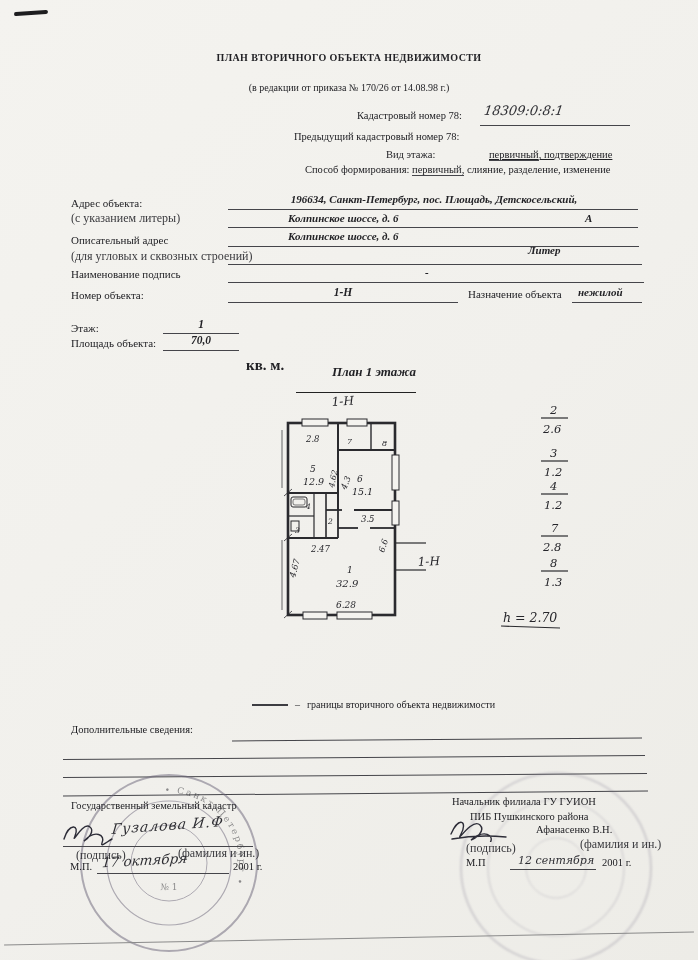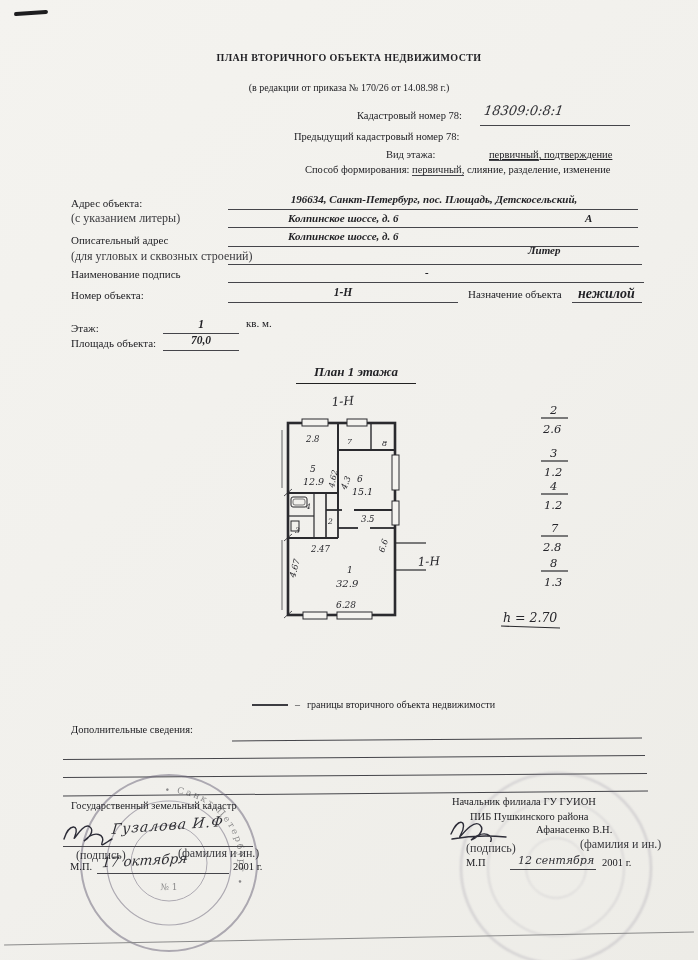--- a/index.html
+++ b/index.html
@@ -63,32 +63,32 @@
   <div class="u" style="left:228px;top:264px;width:414px;"></div>
 
   <div class="t" style="left:71px;top:268px;font-size:11px;">Наименование подпись</div>
   <div class="t bi" style="left:425px;top:266px;font-size:11px;">-</div>
   <div class="u" style="left:228px;top:282px;width:416px;"></div>
 
   <div class="t" style="left:71px;top:289px;font-size:11px;text-align:right;">Номер объекта:</div>
   <div class="t bi" style="left:228px;top:286px;width:230px;text-align:center;font-size:11.5px;">1-Н</div>
   <div class="u" style="left:228px;top:302px;width:230px;"></div>
   <div class="t" style="left:468px;top:288px;font-size:11px;text-align:right;">Назначение объекта</div>
-  <div class="t bi" style="left:578px;top:286px;font-size:14px;">нежилой</div>
+  <div class="t bi" style="left:578px;top:286px;font-size:11px;">нежилой</div>
   <div class="u" style="left:572px;top:302px;width:70px;"></div>
 
   <div class="t" style="left:71px;top:322px;font-size:11px;">Этаж:</div>
   <div class="t bi" style="left:165px;top:318px;width:72px;text-align:center;font-size:11.5px;">1</div>
   <div class="u" style="left:163px;top:333px;width:76px;"></div>
   <div class="t" style="left:71px;top:337px;font-size:11px;">Площадь объекта:</div>
   <div class="t bi" style="left:165px;top:334px;width:72px;text-align:center;font-size:11.5px;">70,0</div>
   <div class="u" style="left:163px;top:350px;width:76px;"></div>
-  <div class="t" style="left:246px;top:317px;font-size:11px;">кв. м.</div>
-
-  <div class="t bi" style="left:296px;top:365px;width:120px;text-align:center;font-size:13px;border-bottom:1.5px solid #222;padding-bottom:3px;">План 1 этажа</div>
+  <div class="t" style="left:246px;top:357px;font-size:15px;font-weight:bold;">кв. м.</div>
+
+  <div class="t bi" style="left:296px;top:365px;width:120px;text-align:right;font-size:13px;border-bottom:1.5px solid #222;padding-bottom:12px;">План 1 этажа</div>
 
   <svg style="position:absolute;left:258px;top:388px;" width="335" height="296" viewBox="0 0 335 296">
     <g stroke="#2a2a2e" fill="none">
 
       <rect x="30" y="35" width="107" height="192" stroke-width="2.6"></rect>
 
       <line x1="80" y1="35" x2="80" y2="122" stroke-width="2"></line>
       <line x1="80" y1="62" x2="137" y2="62" stroke-width="2"></line>
       <line x1="113" y1="35" x2="113" y2="62" stroke-width="1.4"></line>
       <line x1="30" y1="105" x2="80" y2="105" stroke-width="1.8"></line>

